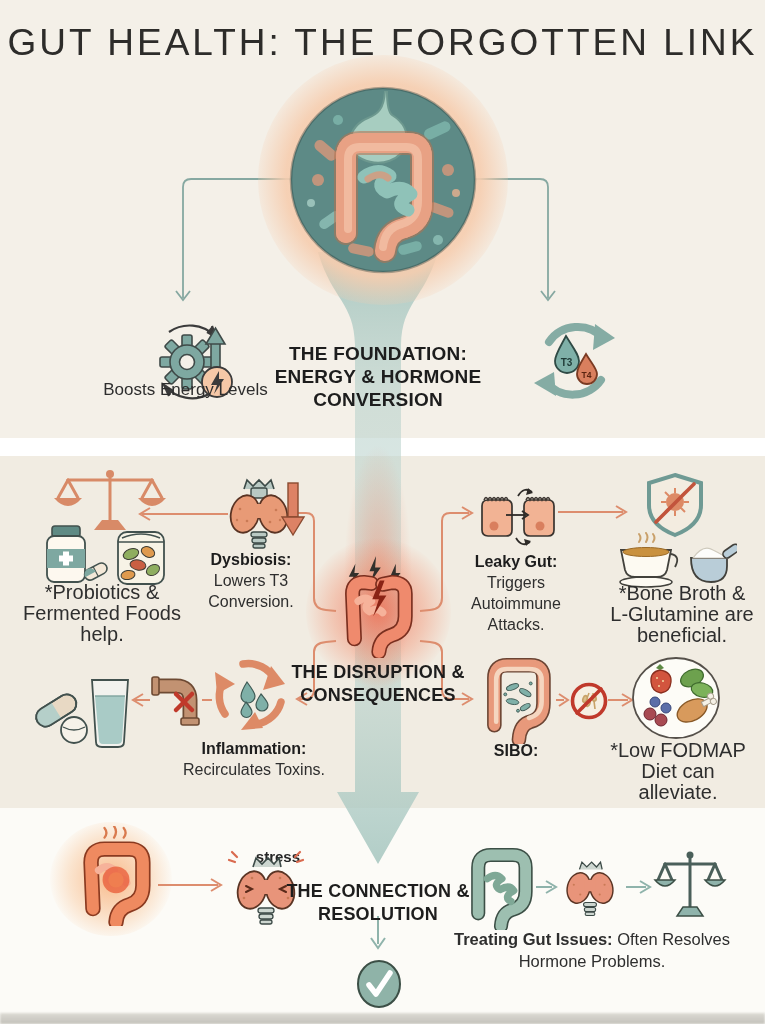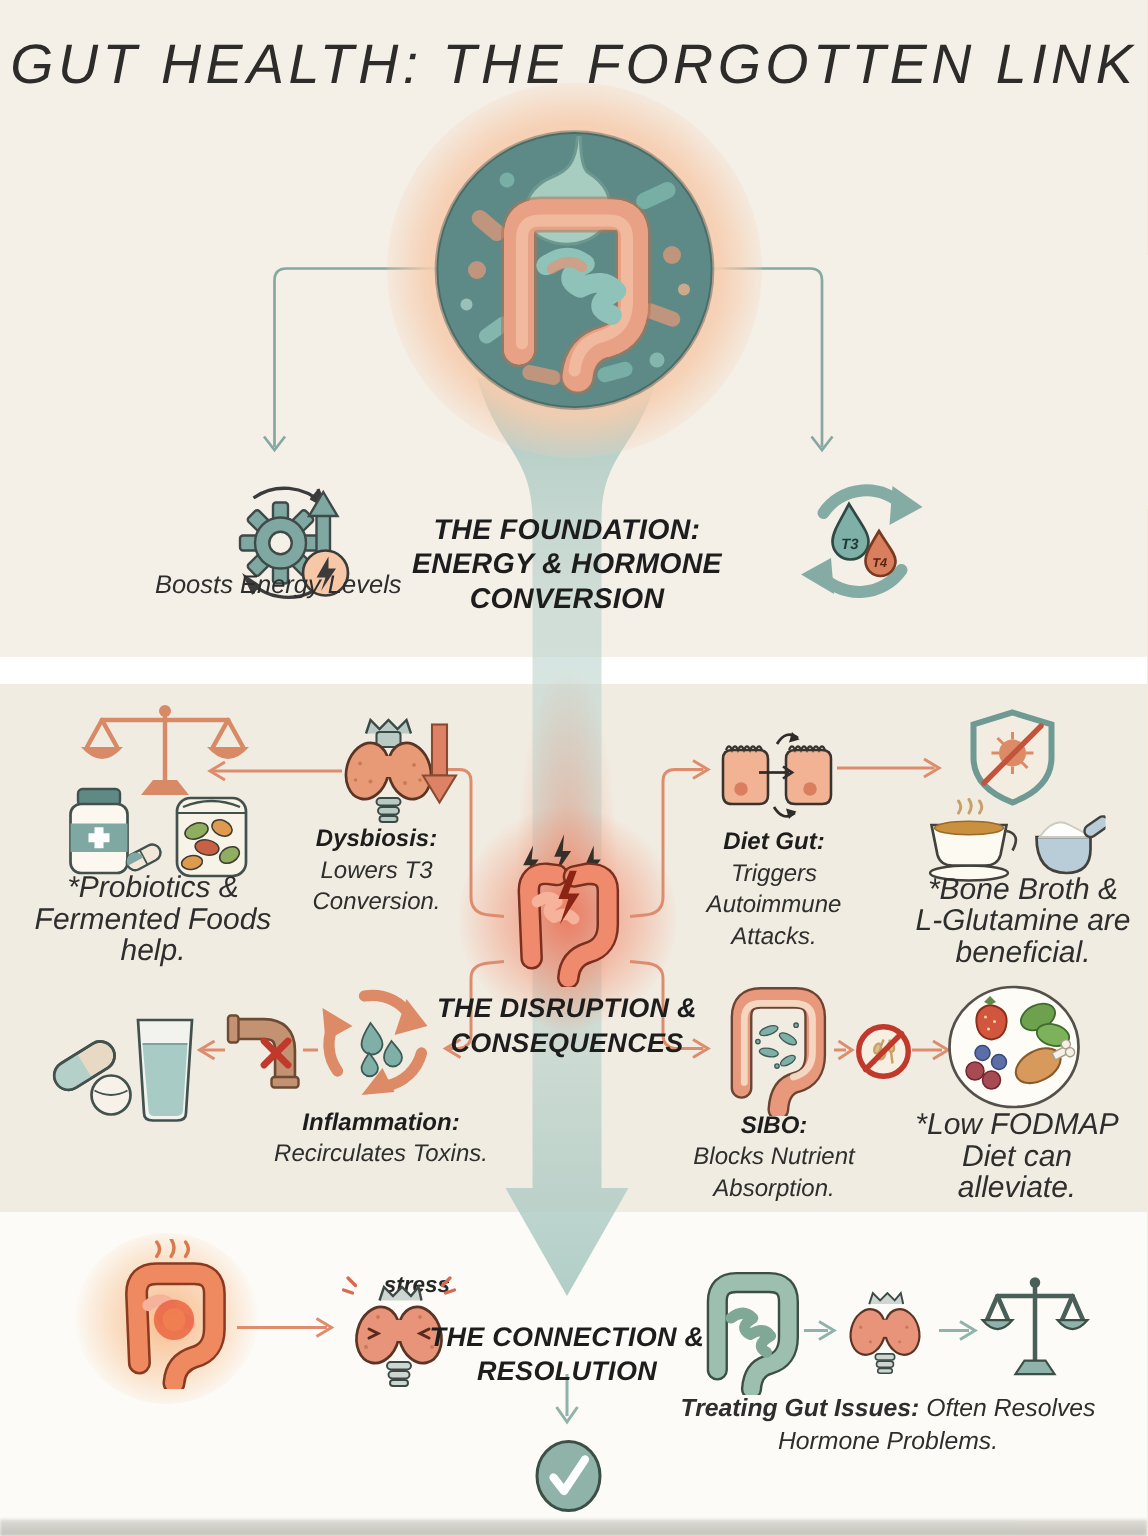--- a/index.html
+++ b/index.html
@@ -1,17 +1,17 @@
 <!DOCTYPE html>
 <html><head>
 <meta charset="utf-8">
 <style>
   html,body{margin:0;padding:0;background:#e8e6e0;}
   #canvas{position:relative;width:765px;height:1024px;margin:0 auto;overflow:hidden;
-          font-family:"Liberation Sans",sans-serif;color:#2b2b2b;background:#fef9c3;font-style:italic;}
+          font-family:"Liberation Sans",sans-serif;color:#2b2b2b;background:#fde047;}
   .abs{position:absolute;}
   .sec{position:absolute;left:0;width:765px;}
   #sec-top{top:0;height:438px;background:#f4f0e8;}
   #sec-gap{top:438px;height:18px;background:#ffffff;}
   #sec-mid{top:456px;height:352px;background:#f1ece2;}
   #sec-bot{top:808px;height:216px;background:#fcfbf7;}
   #footer-strip{top:1013px;height:11px;background:linear-gradient(#d8d6cf,#b9b7b0);opacity:.85;filter:blur(1px);}
   .ctr{text-align:center;}
   h1.title{margin:0;font-size:37px;font-weight:500;letter-spacing:3px;color:#2d2c2a;white-space:nowrap;}
   .sechead{font-weight:bold;font-size:19px;line-height:23px;letter-spacing:.2px;color:#1d1d1d;}
@@ -273,21 +273,21 @@
     <g stroke="#2e2b28" stroke-width="1.8" fill="none">
       <line x1="30" y1="31" x2="50" y2="31"></line>
         <polyline points="46,27 52,31 46,35"></polyline>
       <path d="M42,12 Q48,2 56,8"></path>
         <polyline points="52,4 57,9 50,11" fill="#2e2b28" stroke="none"></polyline>
       <path d="M40,54 Q46,64 54,58"></path>
         <polyline points="50,62 55,57 48,55" fill="#2e2b28" stroke="none"></polyline>
     </g>
   </svg>
   <div class="abs ctr qtext" style="left:452px;top:551px;width:128px">
-    <b>Diet Gut:</b>
+    <b>Leaky Gut:</b>
     <div>Triggers Autoimmune Attacks.</div>
   </div>
 
   <svg class="abs" style="left:644px;top:472px" width="62" height="66" viewBox="0 0 62 66">
     <path d="M31,3 L57,11 V33 Q57,53 31,63 Q5,53 5,33 V11 Z" fill="#f3ece0" stroke="#6f9a94" stroke-width="4"></path>
     <circle cx="31" cy="30" r="9" fill="#dd8a66"></circle>
     <g stroke="#dd8a66" stroke-width="2">
         <line x1="31" y1="16" x2="31" y2="21"></line>
         <line x1="31" y1="39" x2="31" y2="44"></line>
         <line x1="17" y1="30" x2="22" y2="30"></line>
@@ -371,21 +371,20 @@
       <ellipse cx="52" cy="44" rx="7" ry="3" transform="rotate(30 52 44)"></ellipse>
       <ellipse cx="38" cy="54" rx="7" ry="3" transform="rotate(10 38 54)"></ellipse>
       <ellipse cx="52" cy="60" rx="6" ry="2.8" transform="rotate(-30 52 60)"></ellipse>
       <circle cx="30" cy="46" r="1.6"></circle>
         <circle cx="58" cy="34" r="1.6"></circle>
         <circle cx="44" cy="64" r="1.6"></circle>
     </g>
   </svg>
   <div class="abs ctr qtext" style="left:444px;top:740px;width:144px">
     <b>SIBO:</b>
-    <div>Blocks Nutrient Absorption.</div>
   </div>
   <svg class="abs" style="left:569px;top:681px" width="40" height="40" viewBox="0 0 40 40">
     <circle cx="20" cy="20" r="16.5" fill="#f6efe2" stroke="#c0392b" stroke-width="3.6"></circle>
     <g stroke="#c8a268" stroke-width="1.6" fill="#dcbf8a">
       <path d="M14,28 L20,12"></path>
         <ellipse cx="16" cy="18" rx="2" ry="3.4" transform="rotate(20 16 18)"></ellipse>
         <ellipse cx="19" cy="22" rx="2" ry="3.4" transform="rotate(20 19 22)"></ellipse>
       <path d="M26,28 L24,12"></path>
         <ellipse cx="25" cy="17" rx="2" ry="3.2" transform="rotate(-15 25 17)"></ellipse>
     </g>

